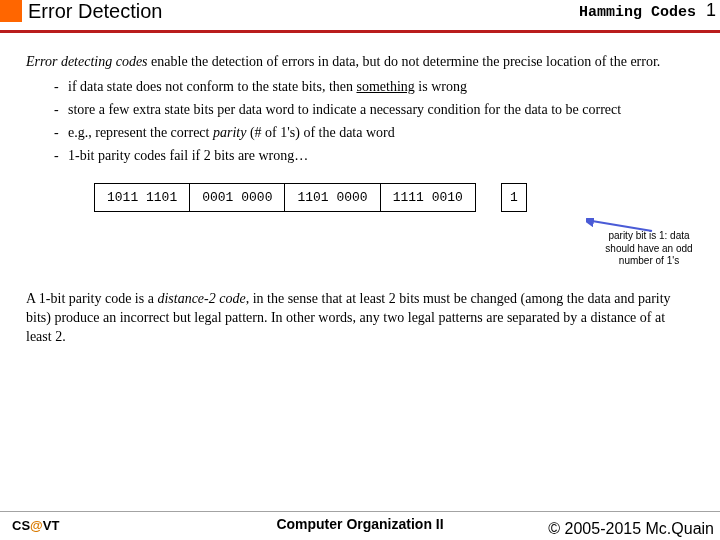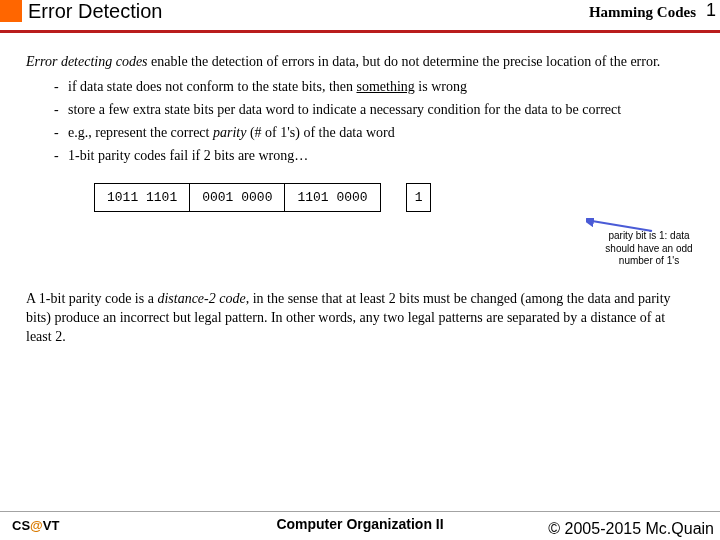--- a/index.html
+++ b/index.html
@@ -32,21 +32,21 @@
     left: 28px;
     top: 0px;
     font-size: 20px;
     font-family: Arial, Helvetica, sans-serif;
   }
   .title-right {
     position: absolute;
     right: 24px;
     top: 4px;
     font-size: 15px;
-    font-family: Liberation Serif, serif;
+    font-family: Liberation Mono, monospace;
     font-weight: bold;
   }
   .page-num {
     position: absolute;
     right: 4px;
     top: 0px;
     font-size: 18px;
     font-family: Arial, Helvetica, sans-serif;
   }
   .body {
@@ -183,20 +183,21 @@
     <li>
       <span>e.g., represent the correct </span><span class="ital">parity</span><span> (# of 1's) of the data word</span>
     </li>
     <li>1-bit parity codes fail if 2 bits are wrong…</li>
   </ul>
 
   <div class="code-row">
     <div class="code-cell">1011 1101</div>
     <div class="code-cell">0001 0000</div>
     <div class="code-cell">1101 0000</div>
+    <div class="code-cell">1111 0010</div>
     <div class="parity-cell">1</div>
   </div>
 
   <div class="annotation-wrap">
     <svg class="arrow" viewBox="0 0 70 16">
       <defs>
         <marker id="ah" markerWidth="7" markerHeight="7" refX="1" refY="3" orient="auto">
           <polygon points="0,0 6,3 0,6" fill="#4a5bd6"></polygon>
         </marker>
       </defs>

